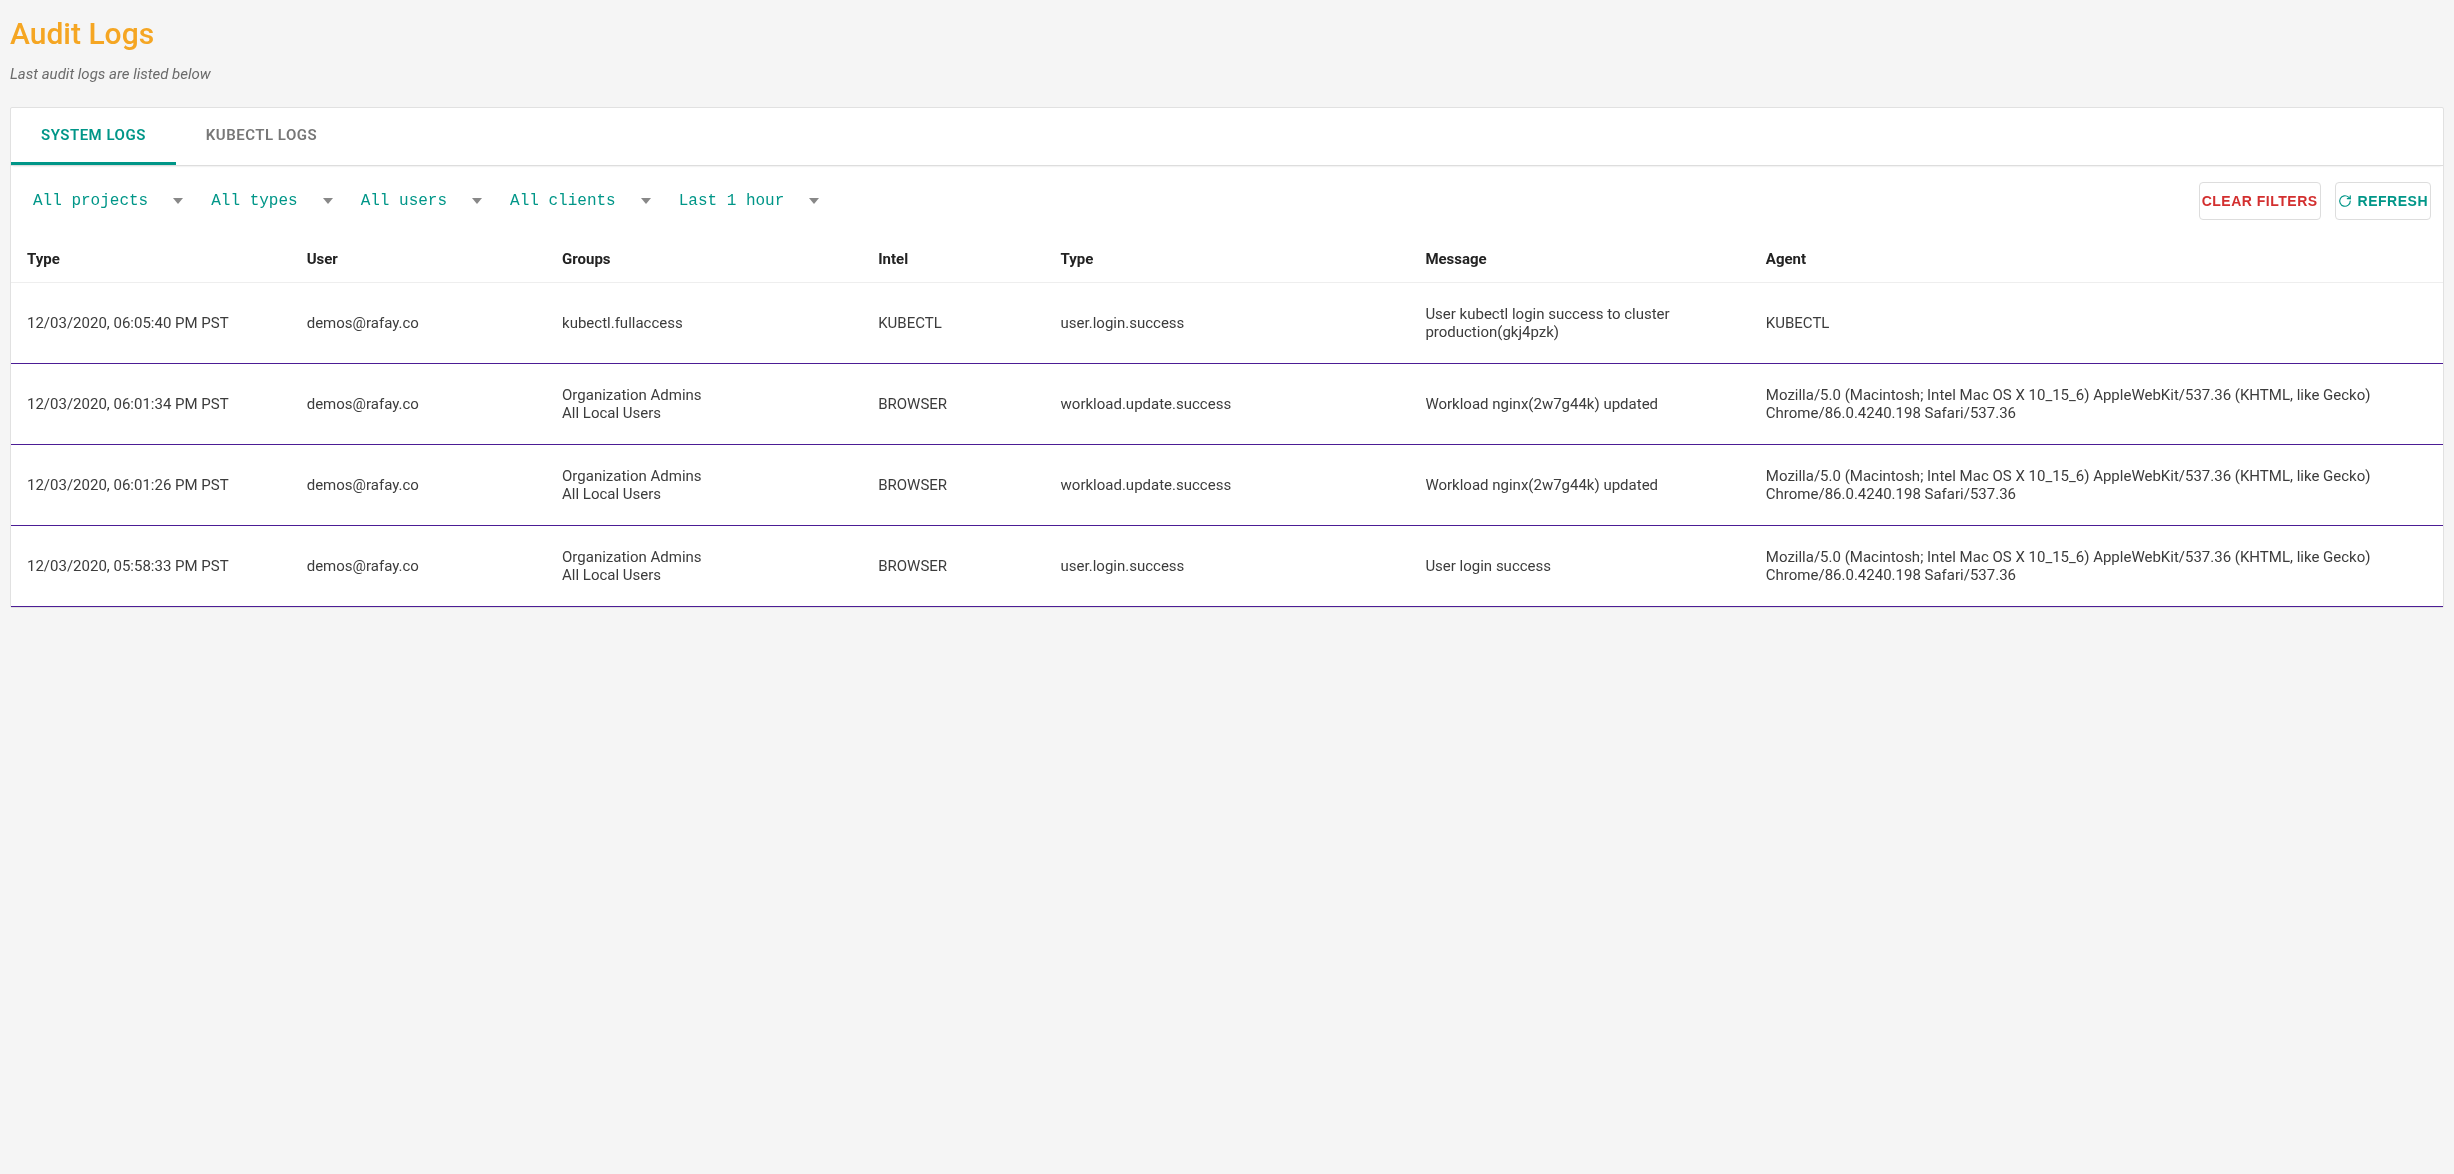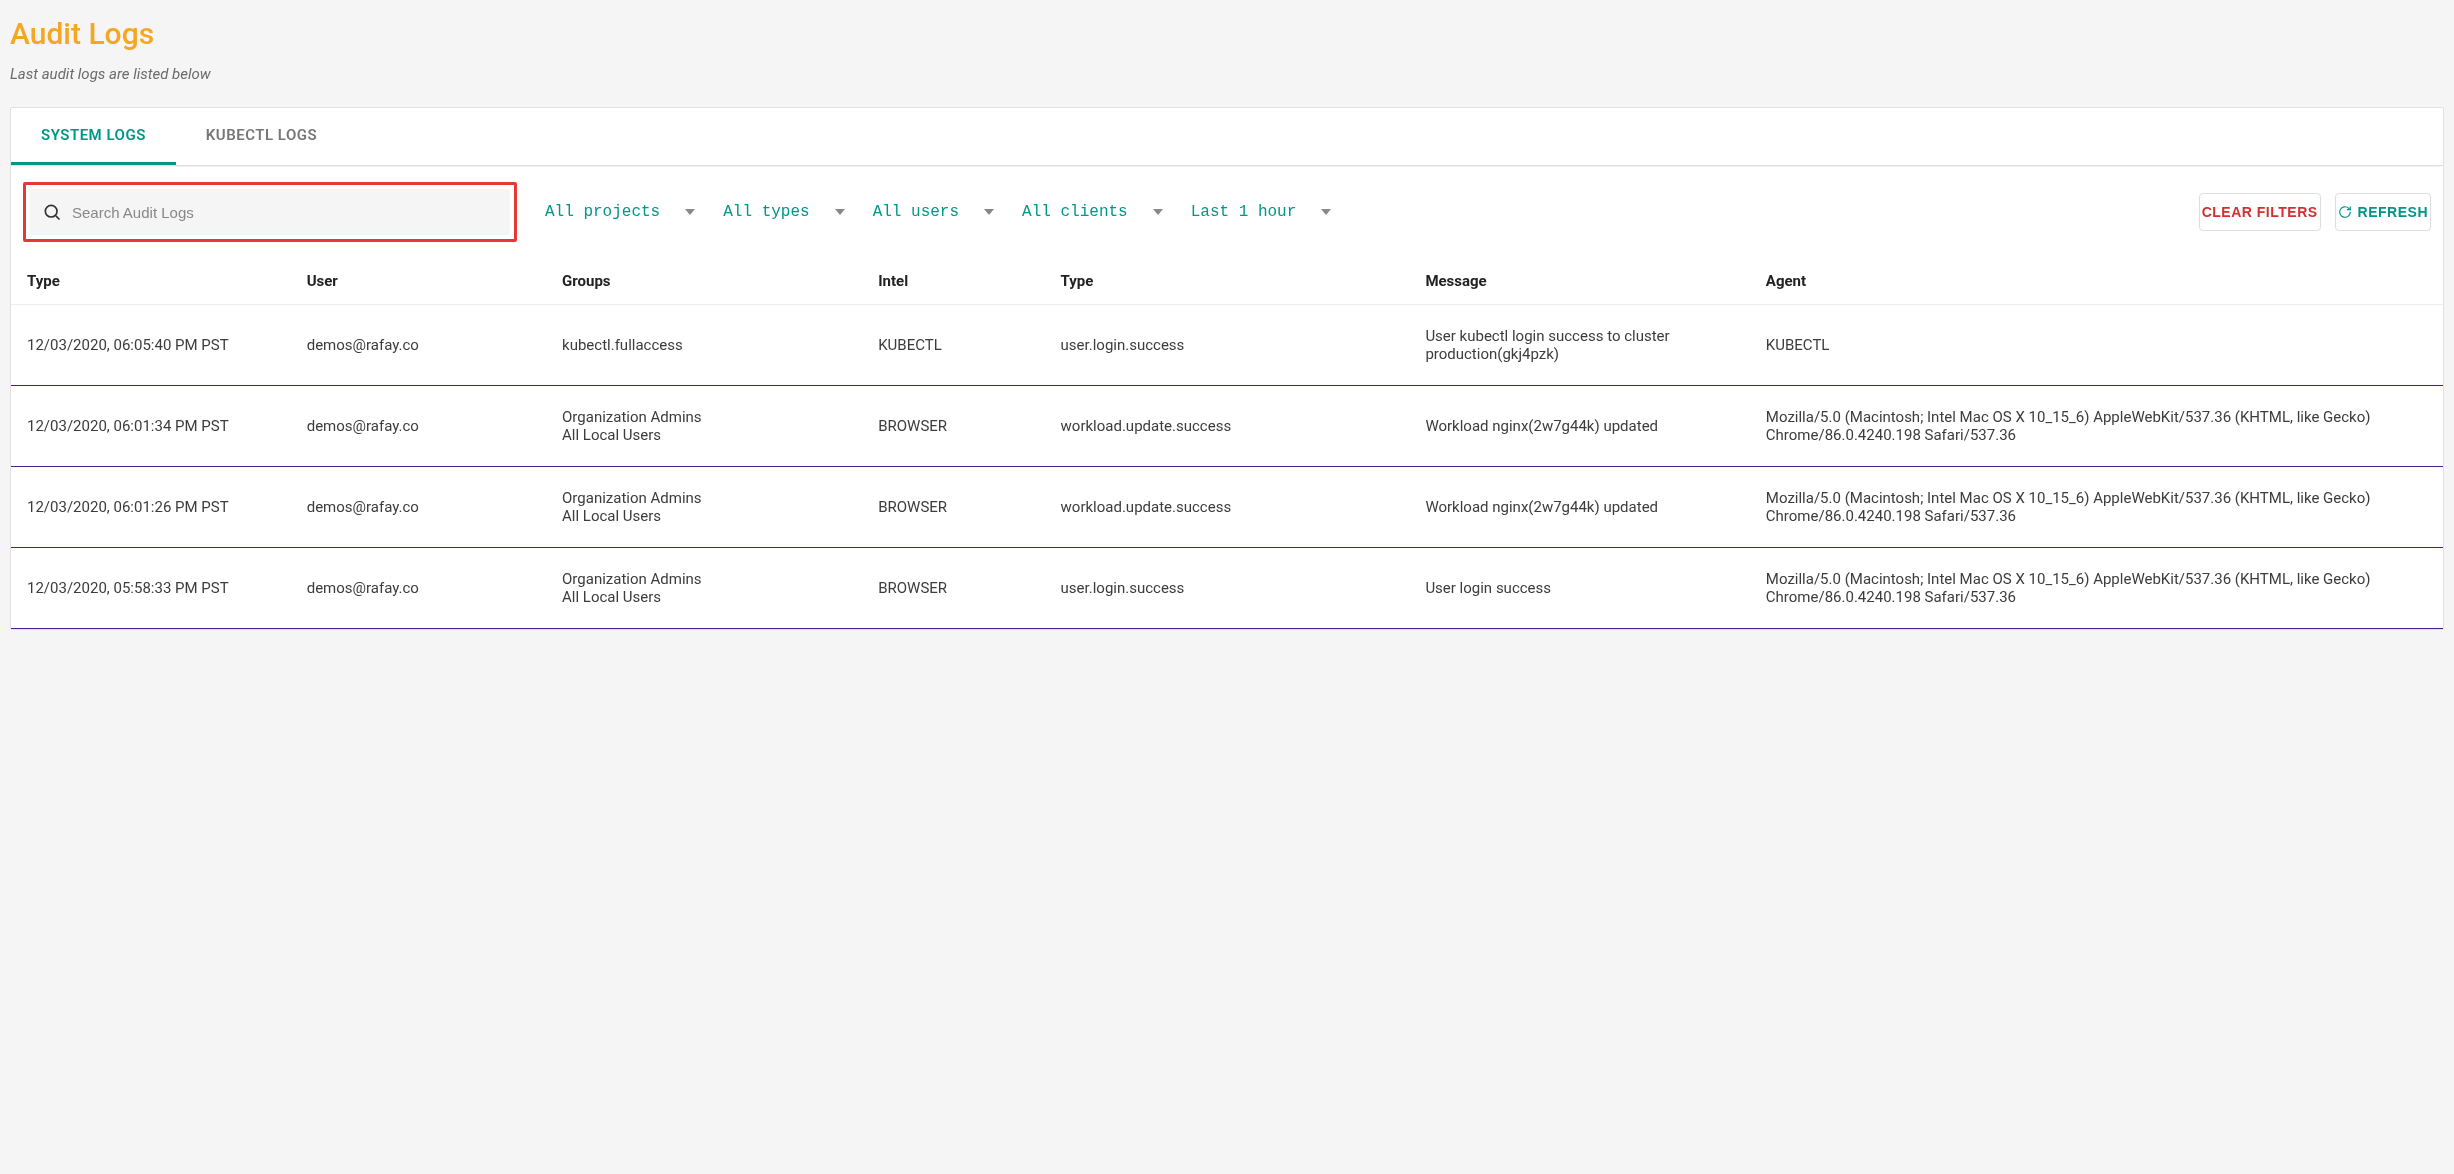--- a/index.html
+++ b/index.html
@@ -161,29 +161,20 @@
 
 <div class="card">
 
   <div class="tabs">
     <div class="tab active">SYSTEM LOGS</div>
     <div class="tab">KUBECTL LOGS</div>
   </div>
 
   <div class="filter-bar">
 
-    <div class="search-wrap">
-      <div class="search-inner">
-        <svg width="20" height="20" viewBox="0 0 24 24" fill="none" stroke="#333" stroke-width="2">
-          <circle cx="11" cy="11" r="7"></circle>
-          <line x1="21" y1="21" x2="16.65" y2="16.65"></line>
-        </svg>
-        <input class="search-input" type="text" placeholder="Search Audit Logs" style="">
-      </div>
-    </div>
 
     <div class="filter-group">
       <span class="dropdown">
         <span>All projects</span>
         <span class="caret"></span>
       </span>
       <span class="dropdown">
         <span>All types</span>
         <span class="caret"></span>
       </span>

